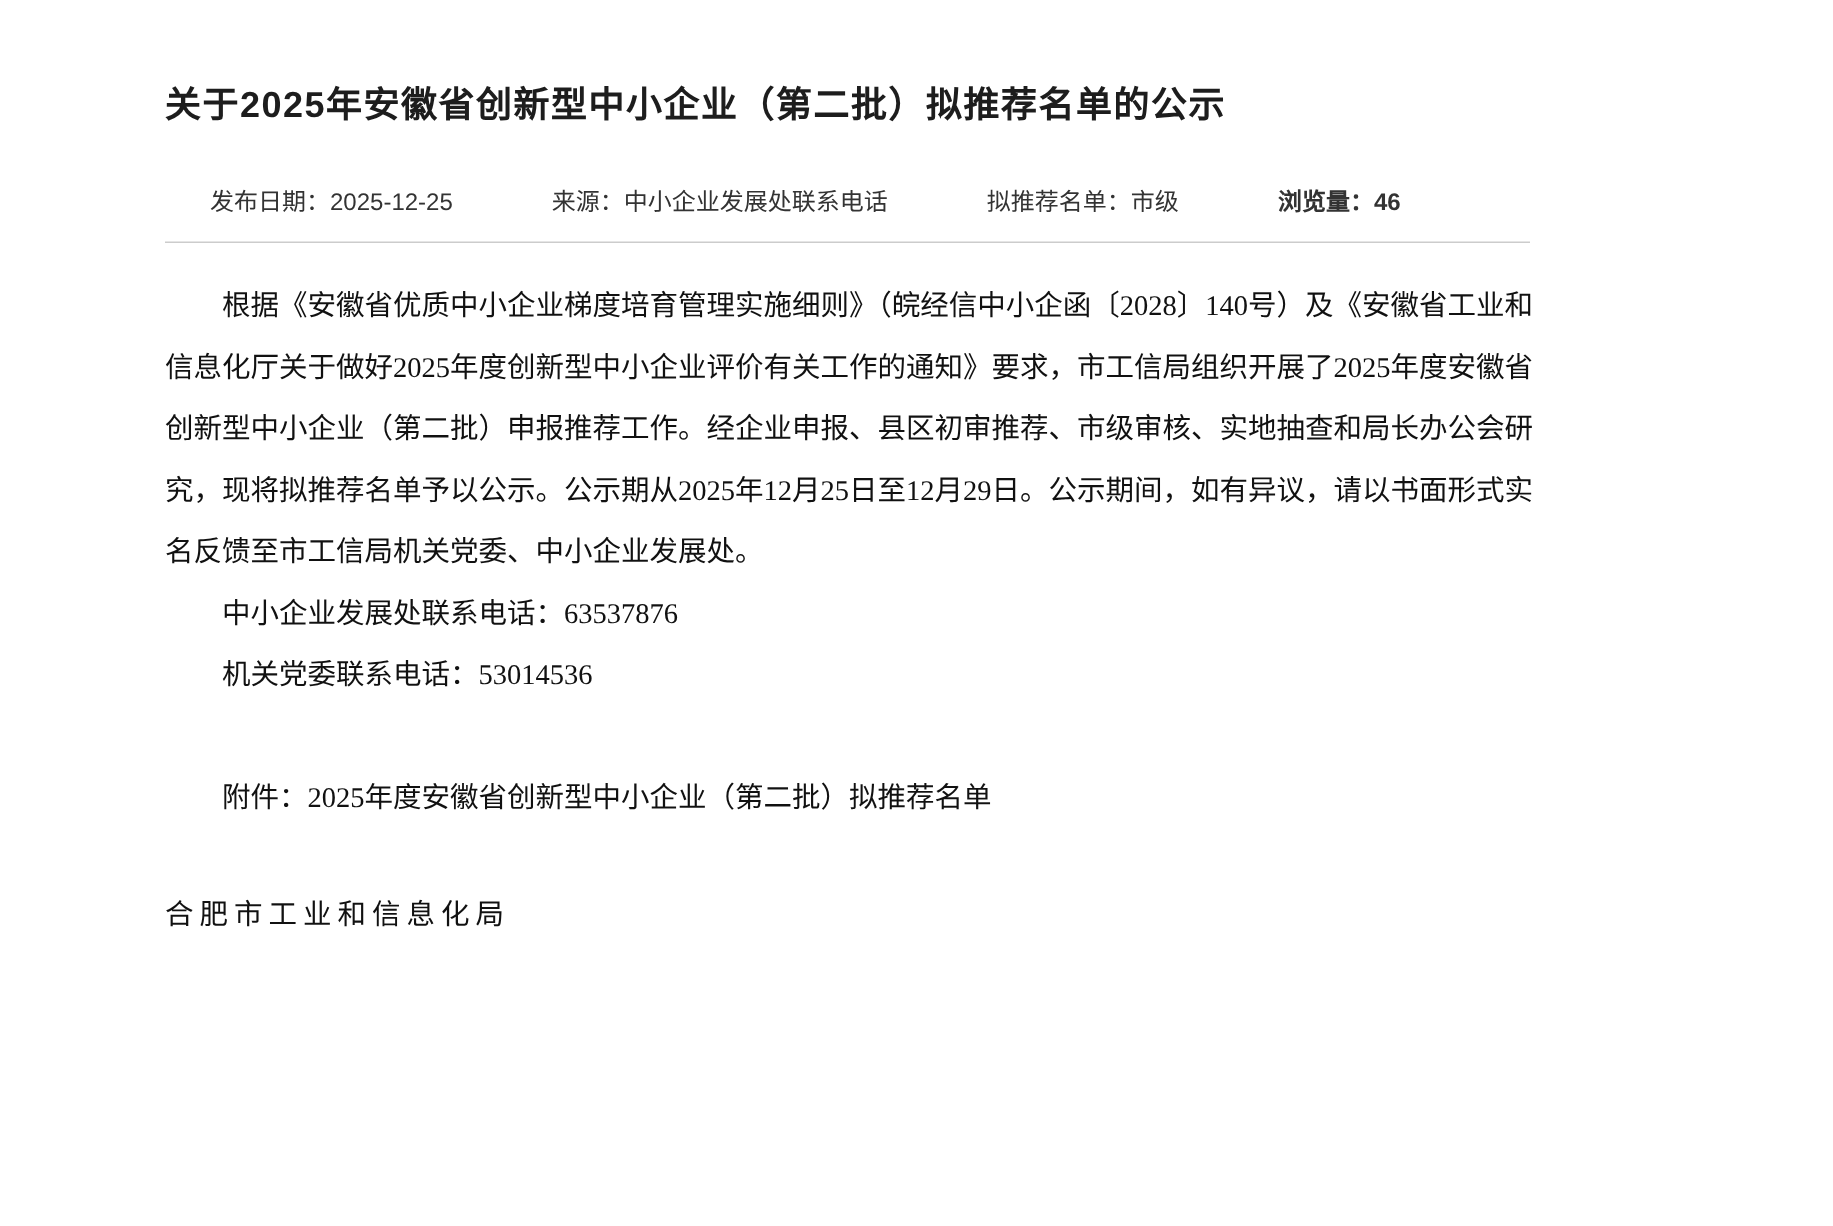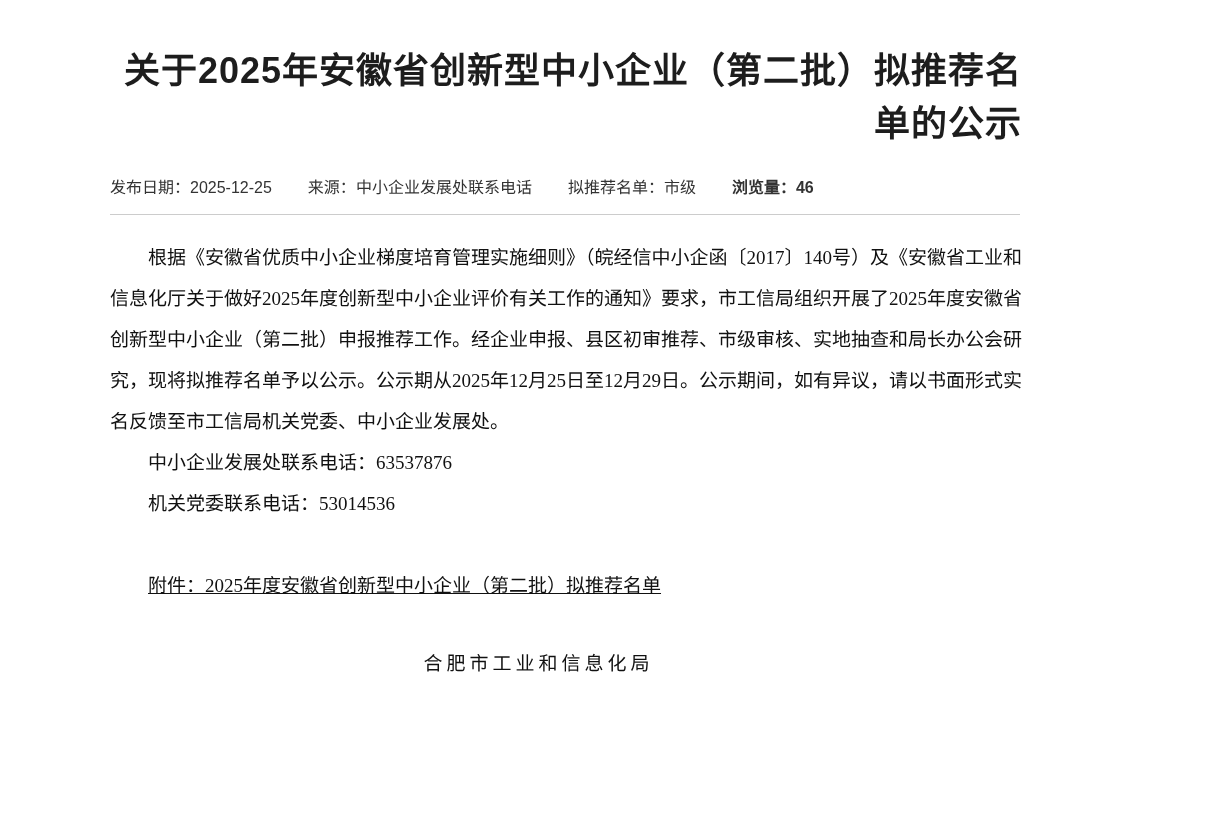--- a/index.html
+++ b/index.html
@@ -11,36 +11,36 @@
     font-family: "Liberation Serif", "DejaVu Serif", serif;
   }
   .doc-container {
     width: 912px;
     margin-left: 110px;
     padding-top: 44px;
   }
   .doc-title {
     font-family: "Liberation Sans", "DejaVu Sans", sans-serif;
     font-weight: 700;
-    font-size: 36px;
+    font-size: 24px;
     line-height: 53px;
     color: #1d1d1d;
-    text-align: right;
+    text-align: left;
     letter-spacing: 1px;
   }
   .meta-row {
     display: flex;
     flex-wrap: nowrap;
     align-items: center;
     margin-top: 24px;
     font-family: "Liberation Sans", "DejaVu Sans", sans-serif;
     font-size: 16px;
     color: #333333;
   }
-  .meta-item { margin-right: 36px; white-space: nowrap; }
+  .meta-item { margin-right: 36px; white-space: nowrap; margin-left: 30px; }
   .meta-item:last-child { margin-right: 0; font-weight: bold; }
   .divider {
     border: none;
     border-top: 1px solid #cccccc;
     margin-top: 16px;
     width: 910px;
   }
   .article {
     margin-top: 22px;
     font-size: 19px;
@@ -51,25 +51,24 @@
     text-indent: 2em;
     text-align: justify;
   }
   .phone-line {
     text-indent: 2em;
   }
   .attachment-line {
     text-indent: 2em;
     margin-top: 41px;
     cursor: pointer;
-    text-decoration: underline;
   }
   .signature-block {
     margin-top: 37px;
-    text-align: center;
+    text-align: left;
     padding-right: 55px;
   }
   .signature-agency {
     letter-spacing: 4px;
   }
   .signature-date {
     margin-top: 3px;
     letter-spacing: 2px;
   }
 </style>
@@ -84,21 +83,21 @@
     <span class="meta-item"><span>发布日期：</span><span>2025-12-25</span></span>
     <span class="meta-item"><span>来源：</span><span>中小企业发展处联系电话</span></span>
     <span class="meta-item"><span>拟推荐名单：</span><span>市级</span></span>
     <span class="meta-item"><span>浏览量：</span><span>46</span></span>
   </div>
 
   <hr class="divider">
 
   <div class="article">
 
-    <p class="body-para">根据《安徽省优质中小企业梯度培育管理实施细则》（皖经信中小企函〔2017〕140号）及《安徽省工业和信息化厅关于做好2025年度创新型中小企业评价有关工作的通知》要求，市工信局组织开展了2025年度安徽省创新型中小企业（第二批）申报推荐工作。经企业申报、县区初审推荐、市级审核、实地抽查和局长办公会研究，现将拟推荐名单予以公示。公示期从2025年12月25日至12月29日。公示期间，如有异议，请以书面形式实名反馈至市工信局机关党委、中小企业发展处。</p>
+    <p class="body-para">根据《安徽省优质中小企业梯度培育管理实施细则》（皖经信中小企函〔2028〕140号）及《安徽省工业和信息化厅关于做好2025年度创新型中小企业评价有关工作的通知》要求，市工信局组织开展了2025年度安徽省创新型中小企业（第二批）申报推荐工作。经企业申报、县区初审推荐、市级审核、实地抽查和局长办公会研究，现将拟推荐名单予以公示。公示期从2025年12月25日至12月29日。公示期间，如有异议，请以书面形式实名反馈至市工信局机关党委、中小企业发展处。</p>
 
     <p class="phone-line">中小企业发展处联系电话：63537876</p>
 
     <p class="phone-line">机关党委联系电话：53014536</p>
 
     <p class="attachment-line">附件：2025年度安徽省创新型中小企业（第二批）拟推荐名单</p>
 
     <div class="signature-block">
       <div class="signature-agency">合肥市工业和信息化局</div>
     </div>

